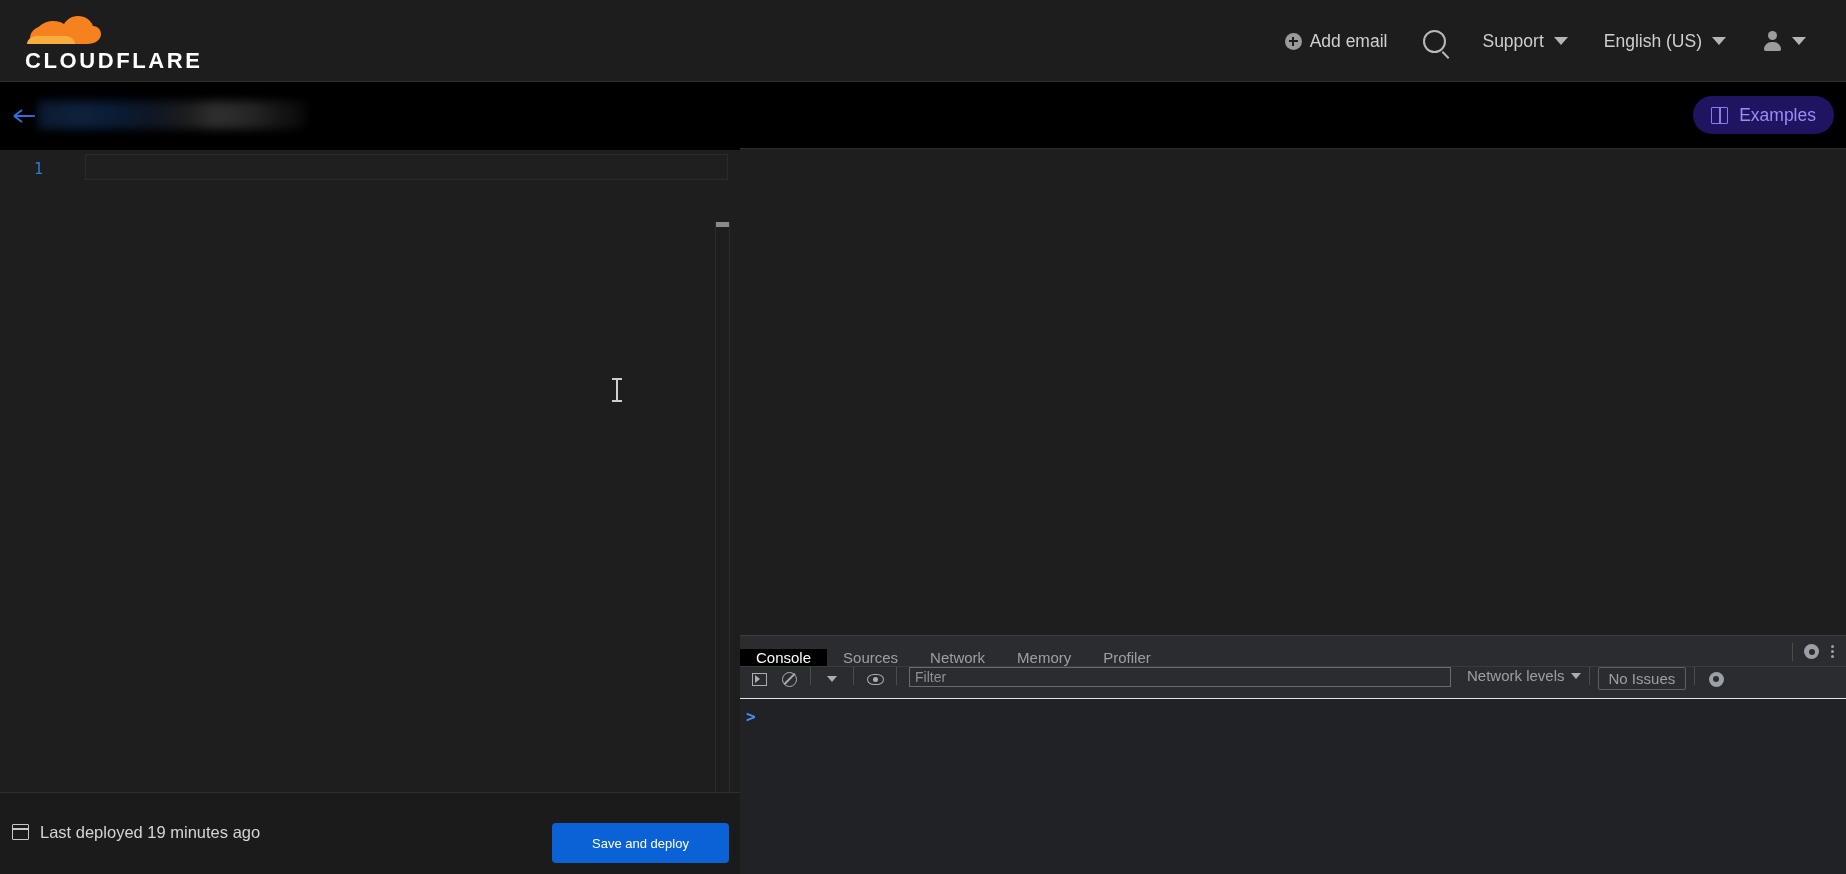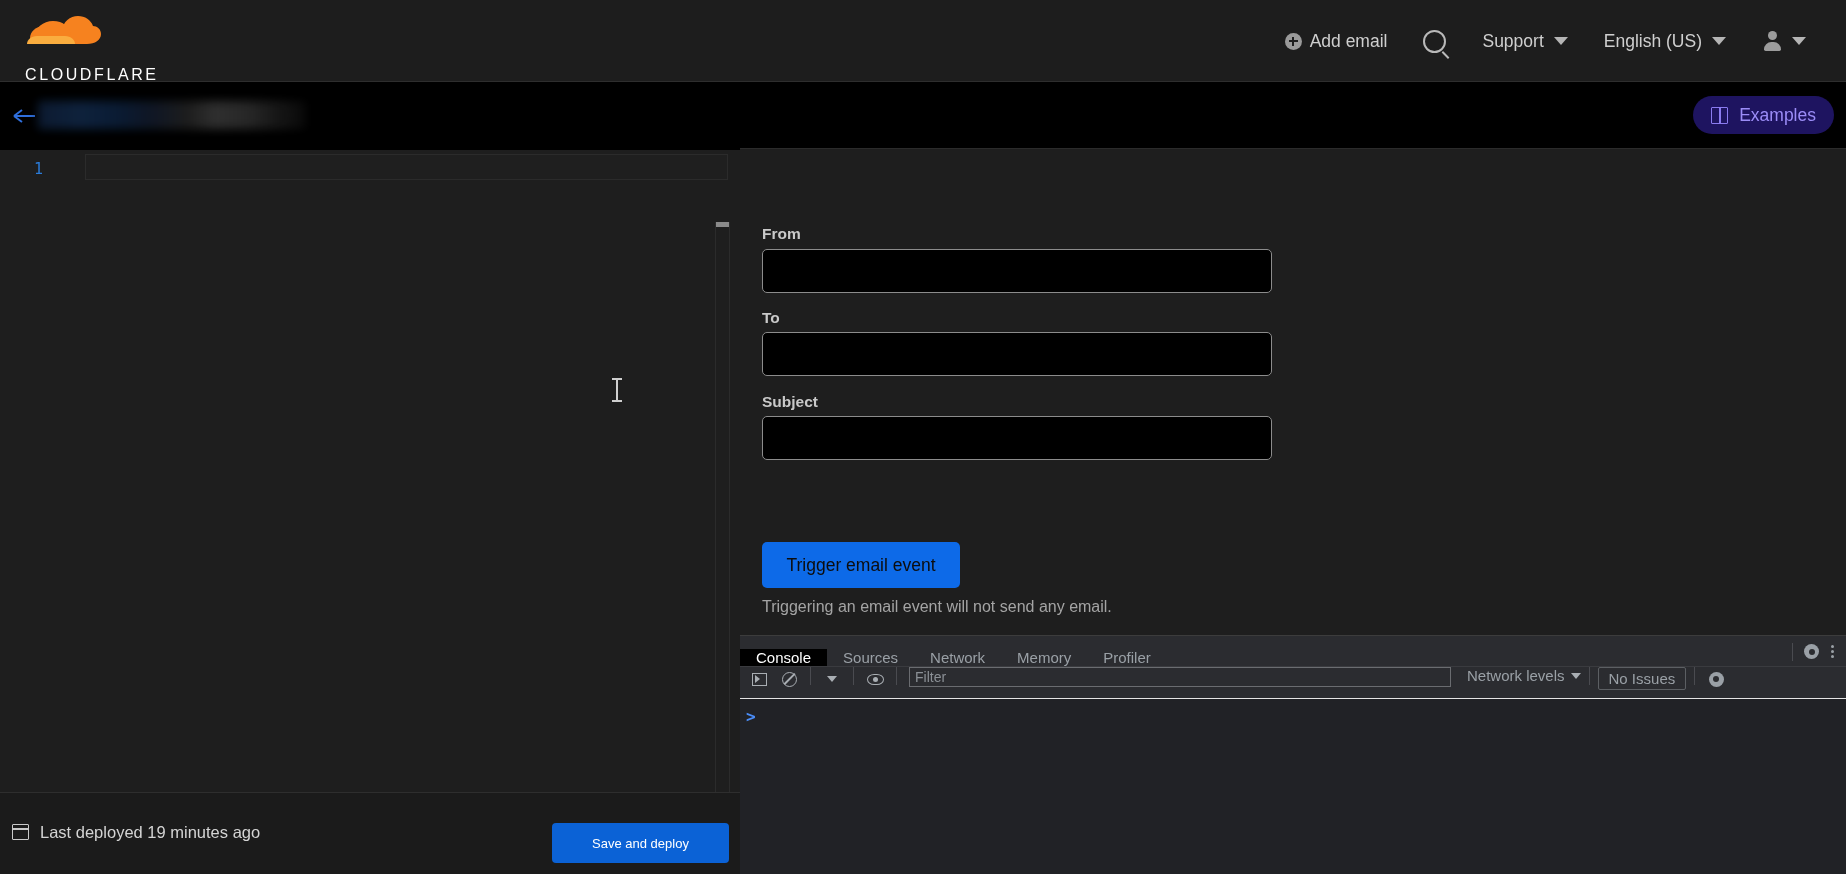--- a/index.html
+++ b/index.html
@@ -26,24 +26,24 @@
     border-bottom: 1px solid #2e2e2e;
     box-sizing: border-box;
   }
   .cf-logo {
     position: absolute;
     left: 25px; top: 14px;
     width: 140px; height: 54px;
   }
   .cf-word {
     position: absolute;
-    left: 0; top: 52px;
+    left: 0; top: 34px;
     color: #ffffff;
-    font-size: 16px;
-    font-weight: normal;
+    font-size: 22px;
+    font-weight: bold;
     letter-spacing: 2.6px;
     font-family: "Liberation Sans", sans-serif;
   }
   .nav-right {
     position: absolute;
     right: 22px; top: 0;
     height: 82px;
     display: flex;
     align-items: center;
     gap: 0px;
@@ -646,34 +646,20 @@
   <button class="save-deploy">Save and deploy</button>
 
   <div class="preview-pane">
     <div class="tabbar">
       <button class="examples-btn">
         <span class="book-icon"></span>
         <span>Examples</span>
       </button>
     </div>
 
-    <div class="form-area">
-      <div class="field-label" style="left:22px; top:76px;">From</div>
-      <input class="field-input" style="top: 100px;" type="text" value="">
-
-      <div class="field-label" style="left:22px; top:160px;">To</div>
-      <input class="field-input" style="top: 183px;" type="text" value="">
-
-      <div class="field-label" style="left:22px; top:244px;">Subject</div>
-      <input class="field-input" style="top: 267px;" type="text" value="">
-
-      <button class="trigger-btn">Trigger email event</button>
-      <div class="trigger-note">Triggering an email event will not send any email.</div>
-
-    </div>
 
   </div>
 
   <div class="devtools">
     <div class="dt-tabbar">
       <div class="dt-tab active">Console</div>
       <div class="dt-tab">Sources</div>
       <div class="dt-tab">Network</div>
       <div class="dt-tab">Memory</div>
       <div class="dt-tab">Profiler</div>

